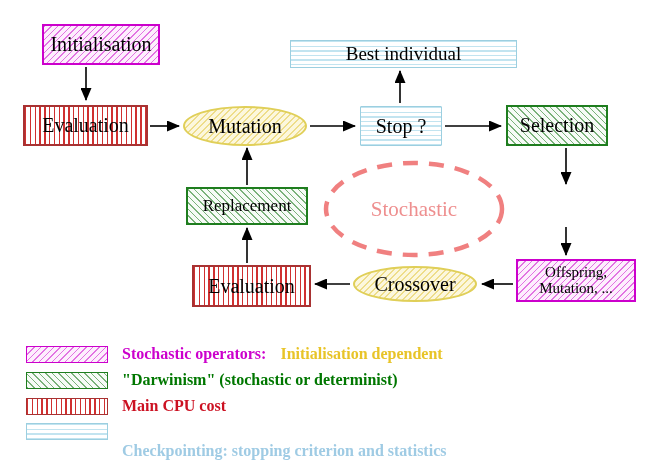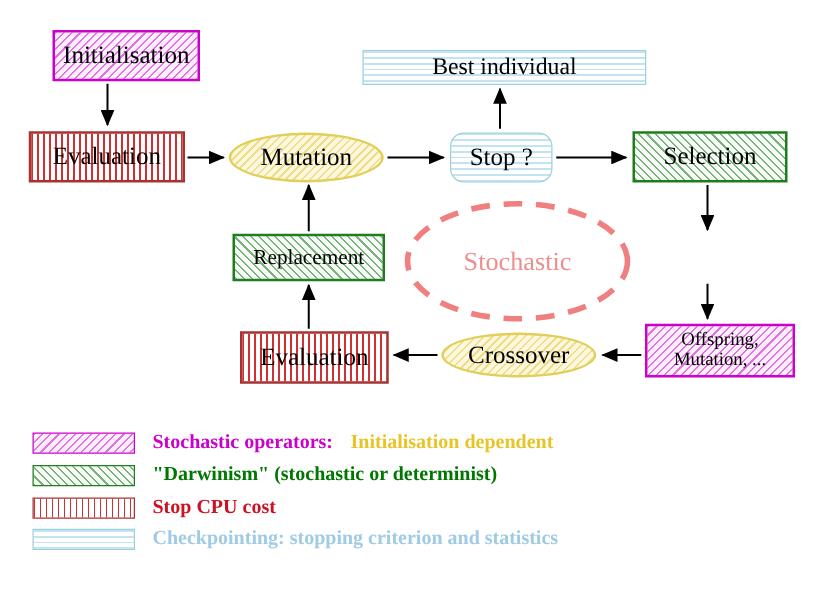--- a/index.html
+++ b/index.html
@@ -32,22 +32,22 @@
   .ellipse{
     border-radius:50%;
     border:2px solid #e0cf58;
     background:repeating-linear-gradient(135deg,#eedd8a 0 1.4px,#fcf7dd 1.4px 4.6px);
   }
   
   .n-init{left:42px;top:24px;width:118px;height:41px;}
   .n-eval-top{left:23px;top:105px;width:125px;height:41px;}
   .n-parents{left:183px;top:106px;width:124px;height:40px;}
   .n-best{left:290px;top:40px;width:227px;height:28px;font-size:19px;}
-  .n-stop{left:360px;top:106px;width:82px;height:40px;border-radius:11px;}
-  .n-selection{left:506px;top:105px;width:124px;height:41px;}
+  .n-stop{left:360px;top:106px;width:82px;height:40px;border-radius:1px;}
+  .n-selection{left:506px;top:105px;width:102px;height:41px;}
   .n-genitors{left:504px;top:187px;width:124px;height:38px;}
   .n-crossover{left:516px;top:259px;width:120px;height:43px;font-size:15px;flex-direction:column;}
   .n-offspring{left:353px;top:266px;width:124px;height:36px;}
   .n-eval-bot{left:192px;top:265px;width:119px;height:42px;}
   .n-replacement{left:186px;top:187px;width:122px;height:38px;font-size:17px;}
   .n-generation-label{
     left:354px;top:196px;width:120px;height:26px;border:none;background:none;
     color:#ee8f8f;font-size:21px;
   }
   
@@ -56,21 +56,21 @@
   .swatch{position:absolute;left:26px;top:0;width:82px;height:17px;box-sizing:border-box;}
   .swatch.hatch-magenta,.swatch.hatch-green{border-width:1.5px;}
   .swatch.lines-red{border-width:1.5px;}
   .legend-text{
     position:absolute;left:122px;top:-1px;font-weight:bold;font-size:16px;white-space:nowrap;
   }
   .c-magenta{color:#cc00cc;}
   .c-gold{color:#e8c428;margin-left:10px;}
   .c-green{color:#007700;}
   .c-red{color:#cc1122;}
-  .c-blue{color:#9fcbe4;}
+  .c-blue{color:#9fcbe4;margin-top:20px;}
 </style>
 </head>
 <body>
 
 <div class="stage">
 
   <svg class="overlay" width="662" height="471" viewBox="0 0 662 471">
     <defs>
       <marker id="arrow" markerUnits="userSpaceOnUse" markerWidth="14" markerHeight="11" refX="12" refY="5.5" orient="auto">
         <path d="M0,0 L13,5.5 L0,11 z" fill="#000"></path>
@@ -126,21 +126,21 @@
     </span>
   </div>
 
   <div class="legend-row lr2">
     <span class="swatch hatch-green"></span>
     <span class="legend-text c-green">"Darwinism" (stochastic or determinist)</span>
   </div>
 
   <div class="legend-row lr3">
     <span class="swatch lines-red"></span>
-    <span class="legend-text c-red">Stop CPU cost</span>
+    <span class="legend-text c-red">Main CPU cost</span>
   </div>
 
   <div class="legend-row lr4">
     <span class="swatch lines-cyan"></span>
     <span class="legend-text c-blue">Checkpointing: stopping criterion and statistics</span>
   </div>
 
 </div>
 
 </body></html>

